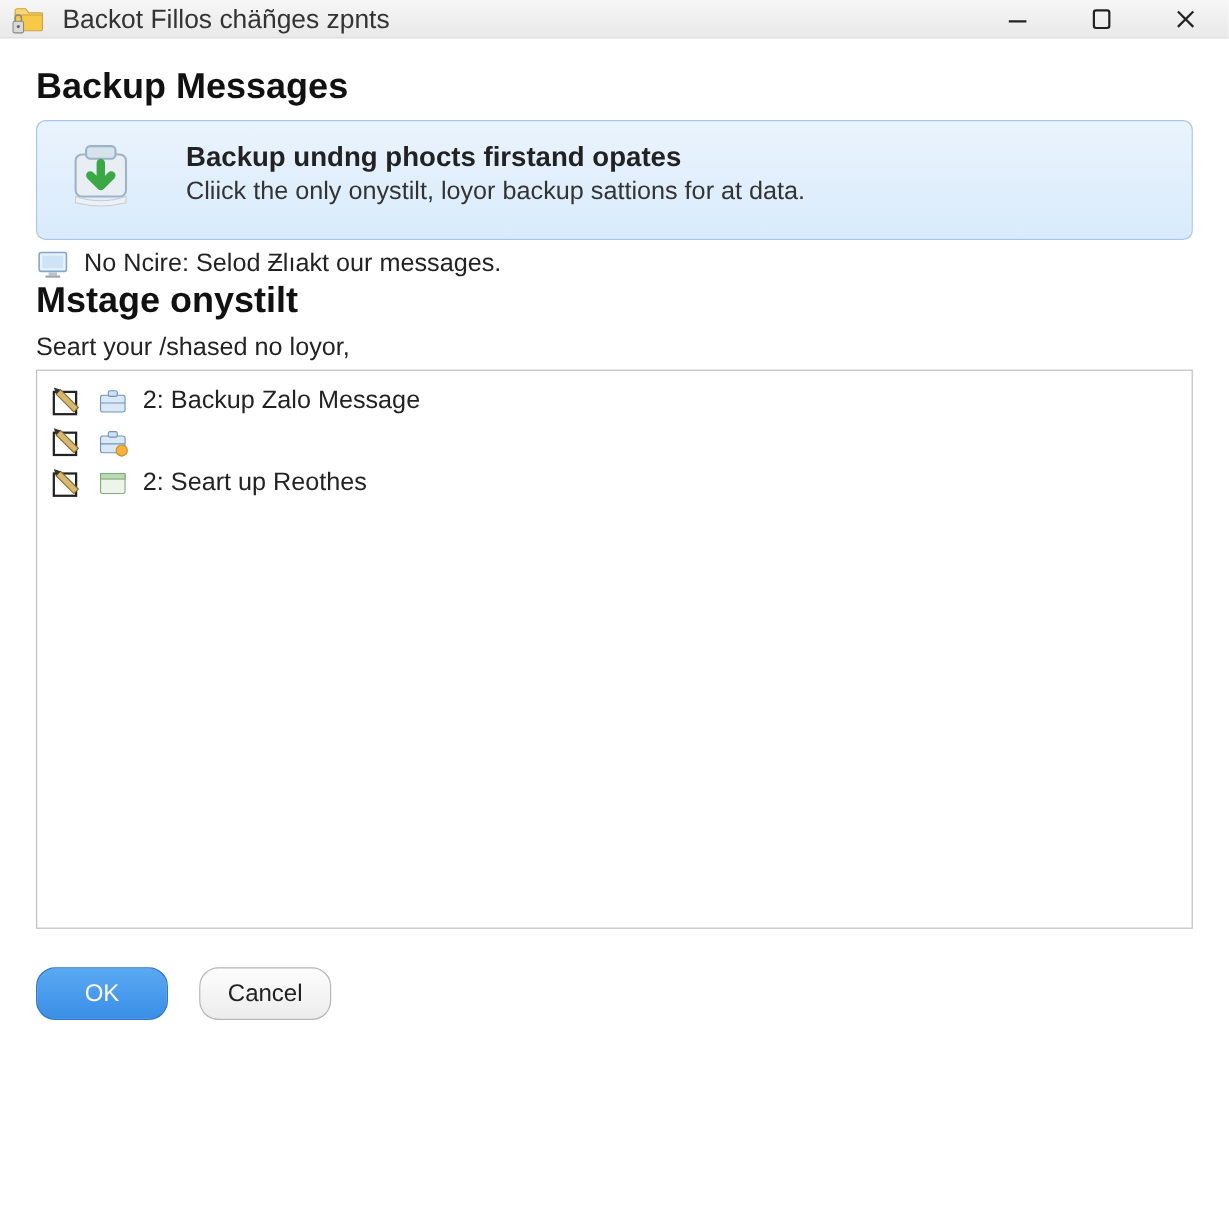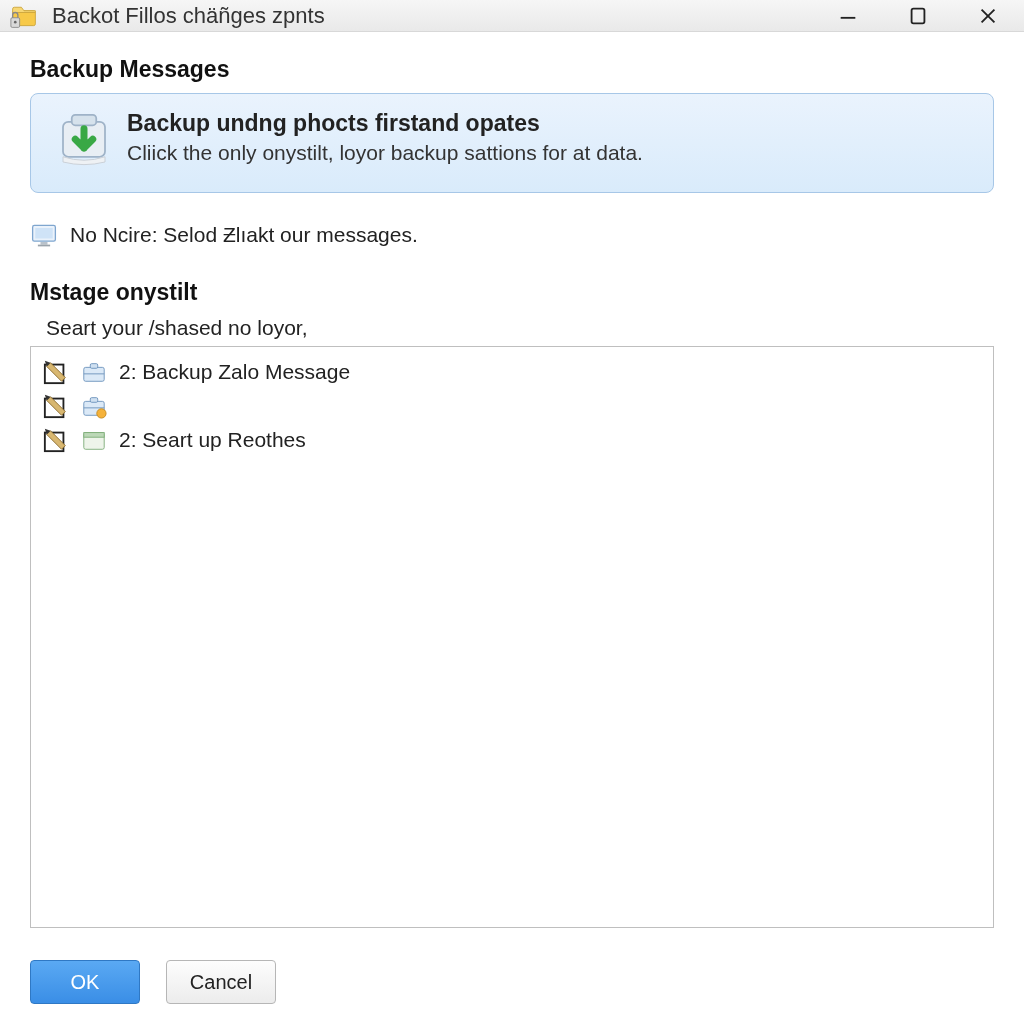--- a/index.html
+++ b/index.html
@@ -34,55 +34,54 @@
   
   .app-icon svg { width: 28px; height: 28px; }
 
   
   .content {
     padding: 24px 30px 14px 30px;
   }
 
   h2.section-head {
     margin: 0 0 10px 0;
-    font-size: 23px;
+    font-size: 30px;
     font-weight: 700;
     color: #111;
   }
 
   
   .info-banner {
     border: 1px solid #a7c7e7;
     border-radius: 8px;
     background: linear-gradient(#eaf3fd, #d9ebfb);
     padding: 12px 18px 16px 18px;
     display: flex;
     align-items: flex-start;
-    gap: 8px;
-    margin-bottom: 28px;
+    gap: 36px;
+    margin-bottom: 6px;
   }
   .info-banner .banner-icon { width: 70px; height: 70px; flex: 0 0 70px; }
   .info-banner .banner-text { padding-top: 4px; }
   .info-banner .banner-title { font-size: 23px; font-weight: 700; margin: 0 0 4px 0; }
   .info-banner .banner-sub   { font-size: 21px; color: #333; margin: 0; }
 
   
   .feature-row {
     display: flex; align-items: center; gap: 12px;
     font-size: 21px; color: #222;
-    margin-bottom: 30px;
   }
   .feature-row .feat-icon { width: 28px; height: 28px; }
 
   
-  .loc-hint { font-size: 21px; color: #222; margin: 6px 0 6px 16px; }
+  .loc-hint { font-size: 21px; color: #222; margin: 6px 0 6px 0; }
 
   .loc-box {
     border: 1px solid #bfbfbf;
-    height: 582px;
+    height: 466px;
     padding: 8px 10px;
     overflow: auto;
     background: #fff;
   }
   .loc-item {
     display: flex;
     align-items: center;
     gap: 12px;
     padding: 4px 2px;
     font-size: 21px;
@@ -93,21 +92,21 @@
 
   
   .footer {
     padding: 18px 30px 0 30px;
     display: flex;
     gap: 26px;
   }
   .btn {
     min-width: 110px;
     height: 44px;
-    border-radius: 4px;
+    border-radius: 16px;
     font-size: 20px;
     display: flex; align-items: center; justify-content: center;
     cursor: pointer;
     user-select: none;
   }
   .btn-primary {
     background: linear-gradient(#5aa9f3, #3a8ee6);
     border: 1px solid #2f78c4;
     color: #fff;
   }

